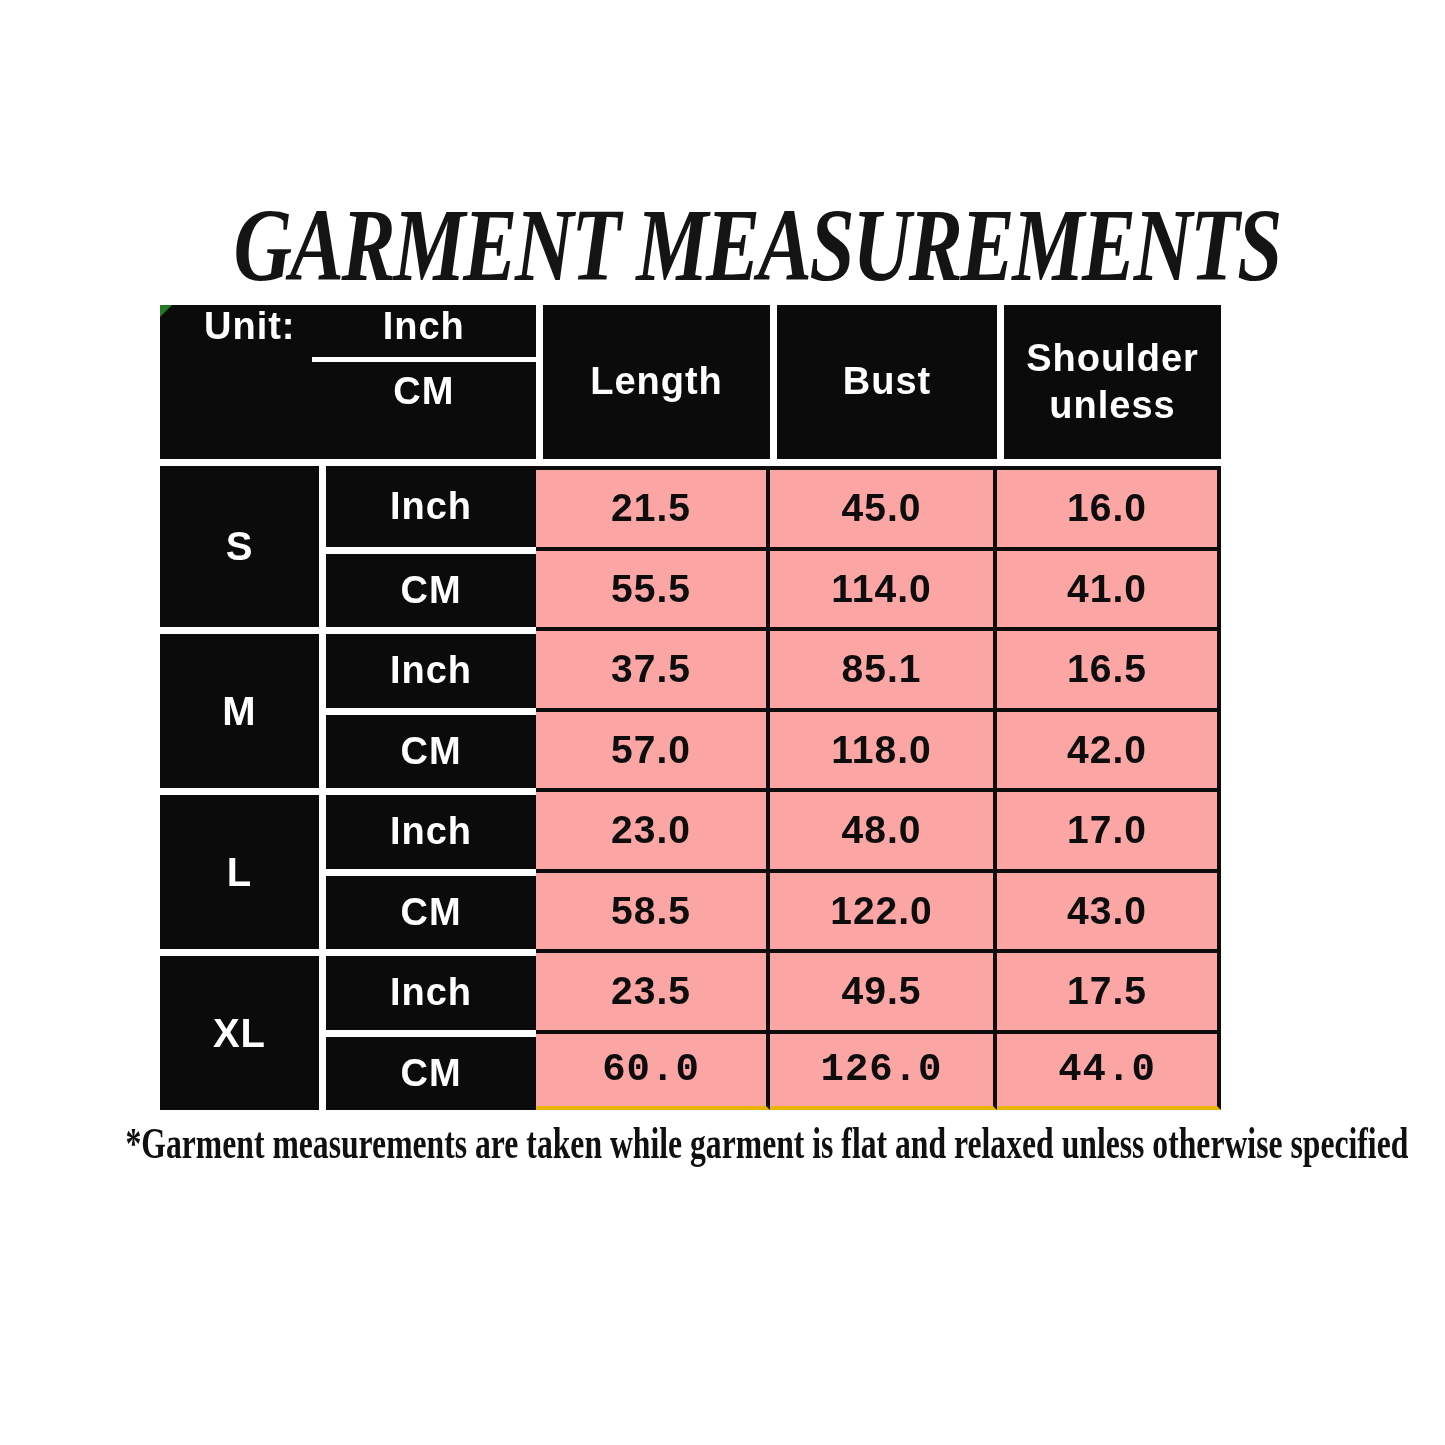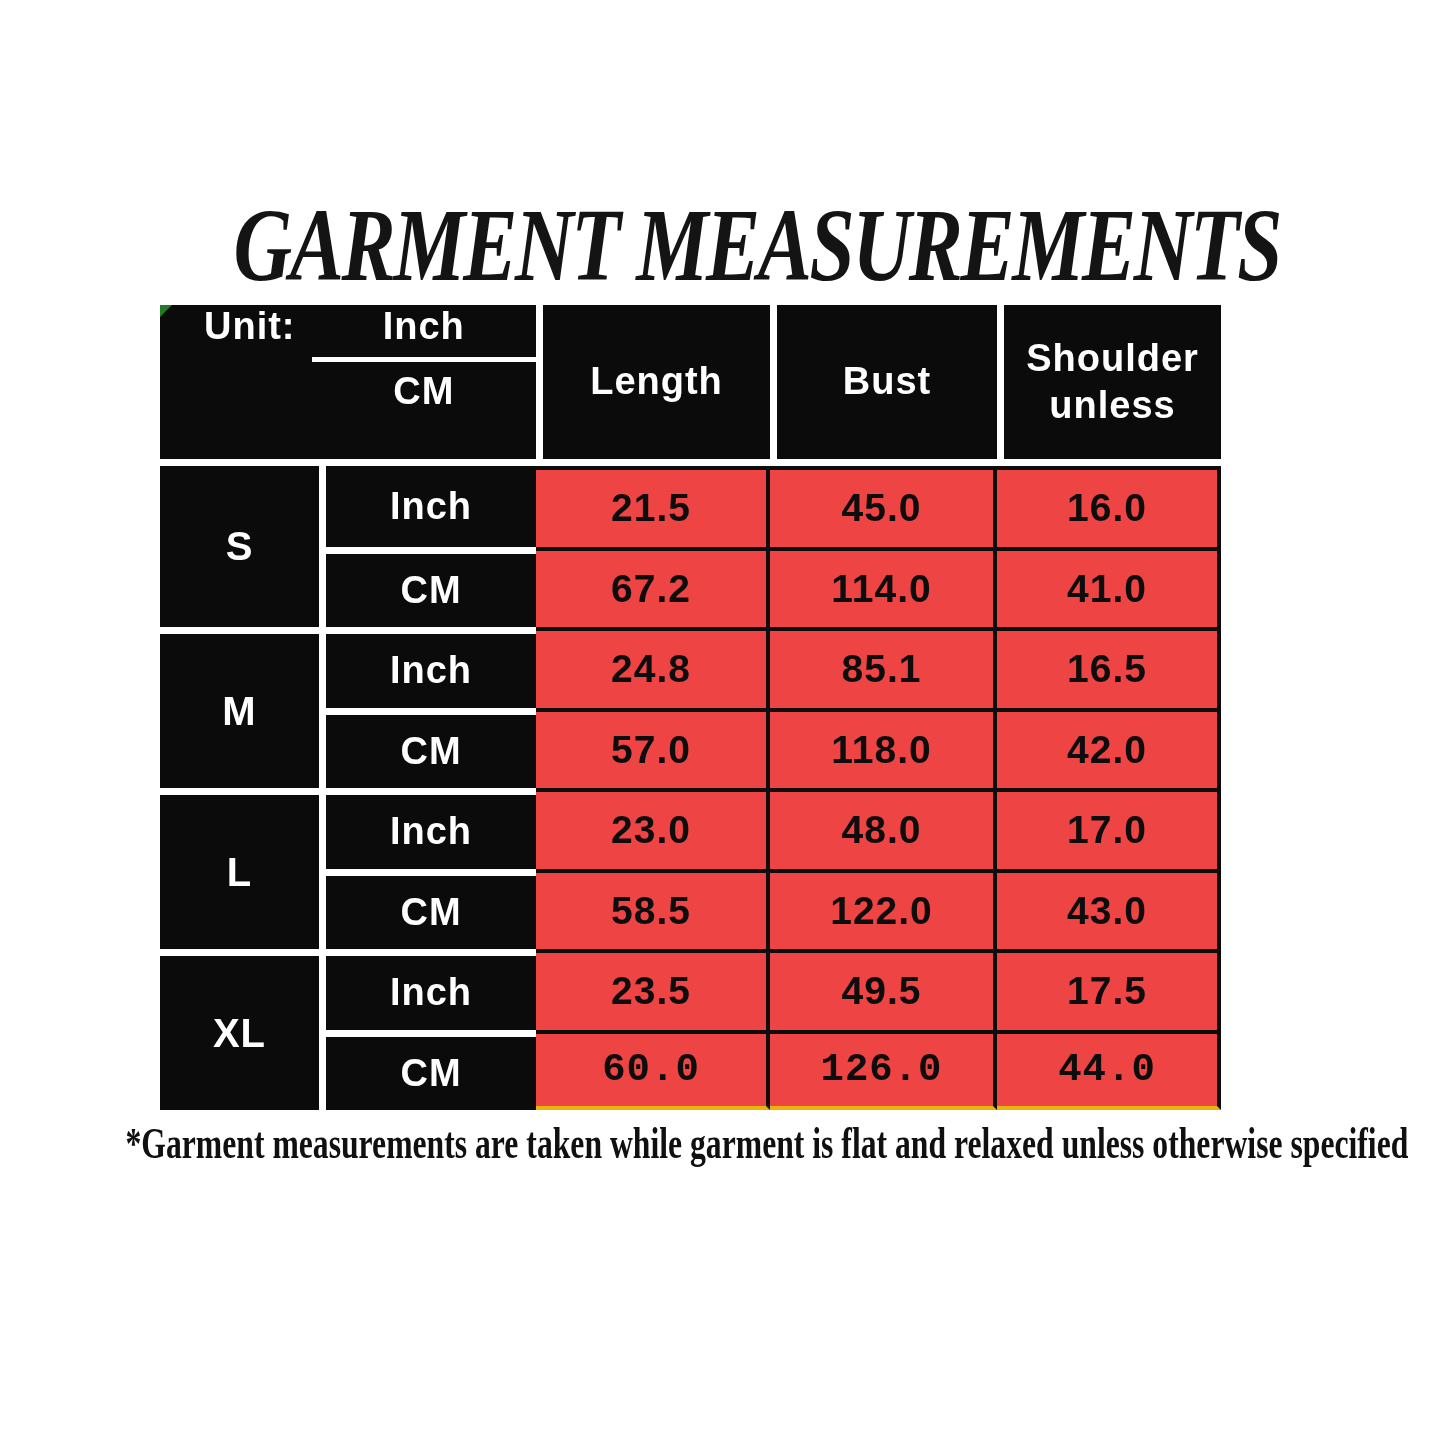--- a/index.html
+++ b/index.html
@@ -85,21 +85,21 @@
 
   td.hdr-col {
     border-bottom: 7px solid #ffffff;
     border-left: 7px solid #ffffff;
     line-height: 1.25;
     font-size: 38px;
   }
   td.unit-cell { border-bottom: 7px solid #ffffff; }
 
   td.light {
-    background: #ef4444;
+    background: #fca5a5;
     color: #0d0d0d;
     font-size: 39px;
     letter-spacing: 1px;
     border-top: 4px solid #0d0d0d;
     border-right: 4px solid #0d0d0d;
   }
   tr.last td.light { border-bottom: 4px solid #eab308; font-family: Liberation Mono, monospace; }
 
   
   .unit-inner {
@@ -186,29 +186,29 @@
 
     <tr class="data">
       <td rowspan="2" class="dark size-cell">S</td>
       <td class="dark">Inch</td>
       <td class="light">21.5</td>
       <td class="light">45.0</td>
       <td class="light">16.0</td>
     </tr>
     <tr class="data">
       <td class="dark wtop">CM</td>
-      <td class="light">67.2</td>
+      <td class="light">55.5</td>
       <td class="light">114.0</td>
       <td class="light">41.0</td>
     </tr>
 
     <tr class="data">
       <td rowspan="2" class="dark size-cell wtop">M</td>
       <td class="dark wtop">Inch</td>
-      <td class="light">24.8</td>
+      <td class="light">37.5</td>
       <td class="light">85.1</td>
       <td class="light">16.5</td>
     </tr>
     <tr class="data">
       <td class="dark wtop">CM</td>
       <td class="light">57.0</td>
       <td class="light">118.0</td>
       <td class="light">42.0</td>
     </tr>
 

